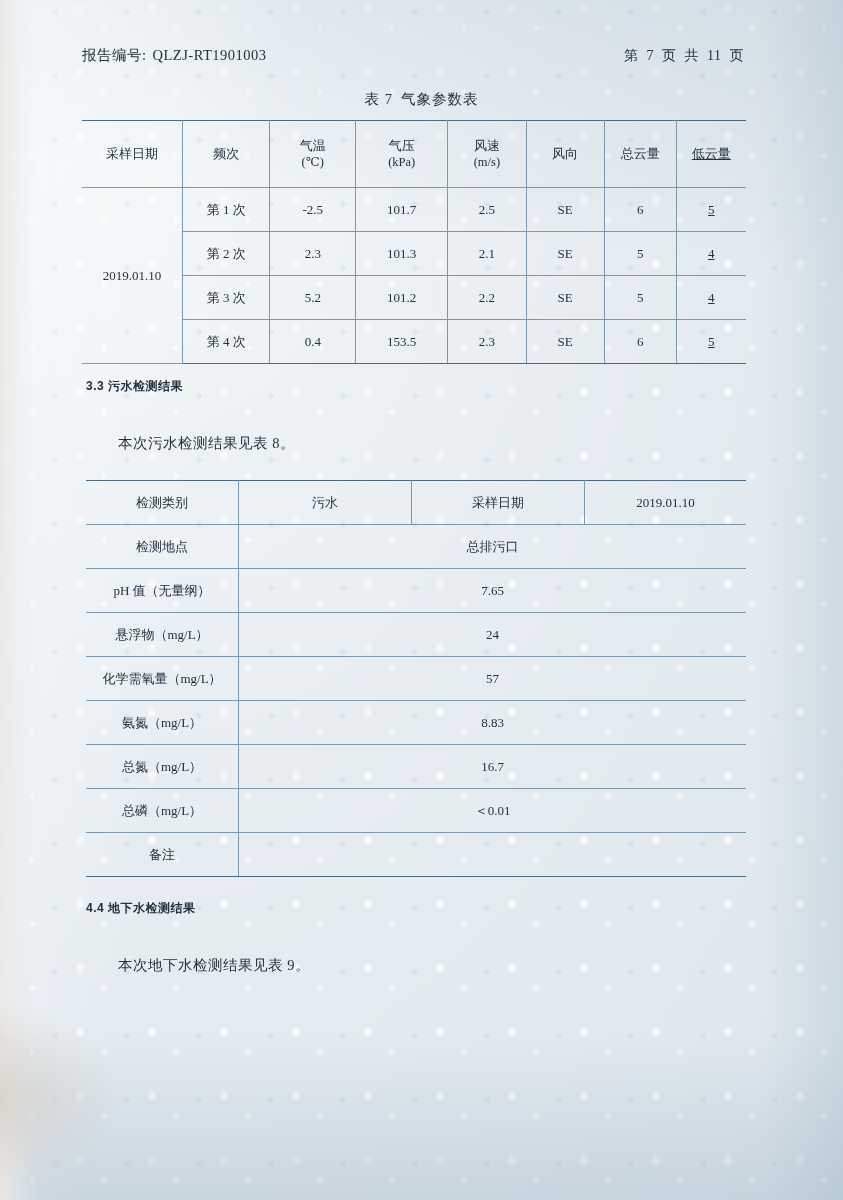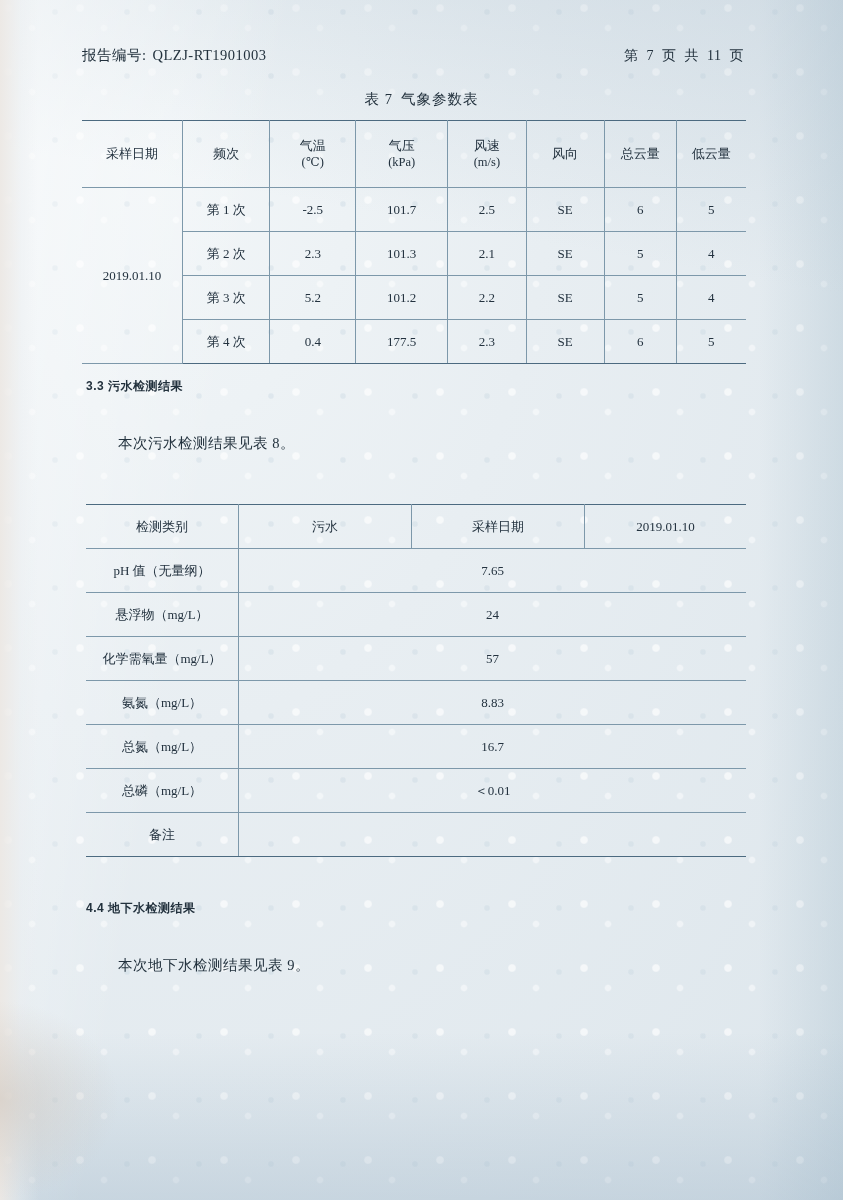--- a/index.html
+++ b/index.html
@@ -102,21 +102,21 @@
     border: 1px solid #7d98aa;
     height: 41px;
   }
   #t7 thead td {
     height: 64px;
     line-height: 1.35;
   }
   #t7 .outer-top td { border-top: 1.6px solid #4c6a80; }
   #t7 .outer-bot td { border-bottom: 1.6px solid #4c6a80; }
   #t7 td.noleft { border-left: none; }
-  #t7 td.noright { border-right: none; }
+  #t7 td.noright { border-right: none; text-decoration: underline; }
   .unit { display: block; font-size: 12.5px; }
 
   
   .sec-head {
     position: absolute;
     left: 86px;
     font-family: "Liberation Sans", sans-serif;
     font-size: 12px;
     font-weight: bold;
     letter-spacing: 0.5px;
@@ -124,21 +124,21 @@
   .para {
     position: absolute;
     left: 118px;
     font-size: 14.5px;
     letter-spacing: 0.5px;
   }
 
   
   #t8 {
     left: 86px;
-    top: 504px;
+    top: 480px;
     width: 660px;
   }
   #t8 td {
     border: 1px solid #7d98aa;
     height: 41px;
     font-size: 13px;
   }
   #t8 tr.first td { border-top: 1.6px solid #4c6a80; }
   #t8 tr.last td { border-bottom: 1.6px solid #4c6a80; text-align: center; }
   #t8 td.noleft { border-left: none; }
@@ -239,21 +239,21 @@
           <td>5.2</td>
           <td>101.2</td>
           <td>2.2</td>
           <td>SE</td>
           <td>5</td>
           <td class="noright">4</td>
         </tr>
         <tr class="outer-bot">
           <td>第 4 次</td>
           <td>0.4</td>
-          <td>177.5</td>
+          <td>153.5</td>
           <td>2.3</td>
           <td>SE</td>
           <td>6</td>
           <td class="noright">5</td>
         </tr>
       </tbody>
     </table>
 
     <div class="sec-head" style="top:378px;">3.3 污水检测结果</div>
     <div class="para" style="top:434px;">本次污水检测结果见表 8。</div>
@@ -261,20 +261,24 @@
 
     <table id="t8">
       <tbody>
         <tr class="first">
           <td class="noleft label-col">检测类别</td>
           <td style="width:170px">污水</td>
           <td style="width:170px">采样日期</td>
           <td class="noright">2019.01.10</td>
         </tr>
         <tr>
+          <td class="noleft label-col">检测地点</td>
+          <td class="noright" colspan="3">总排污口</td>
+        </tr>
+        <tr>
           <td class="noleft label-col">pH 值（无量纲）</td>
           <td class="noright" colspan="3">7.65</td>
         </tr>
         <tr>
           <td class="noleft label-col">悬浮物（mg/L）</td>
           <td class="noright" colspan="3">24</td>
         </tr>
         <tr>
           <td class="noleft label-col">化学需氧量（mg/L）</td>
           <td class="noright" colspan="3">57</td>

